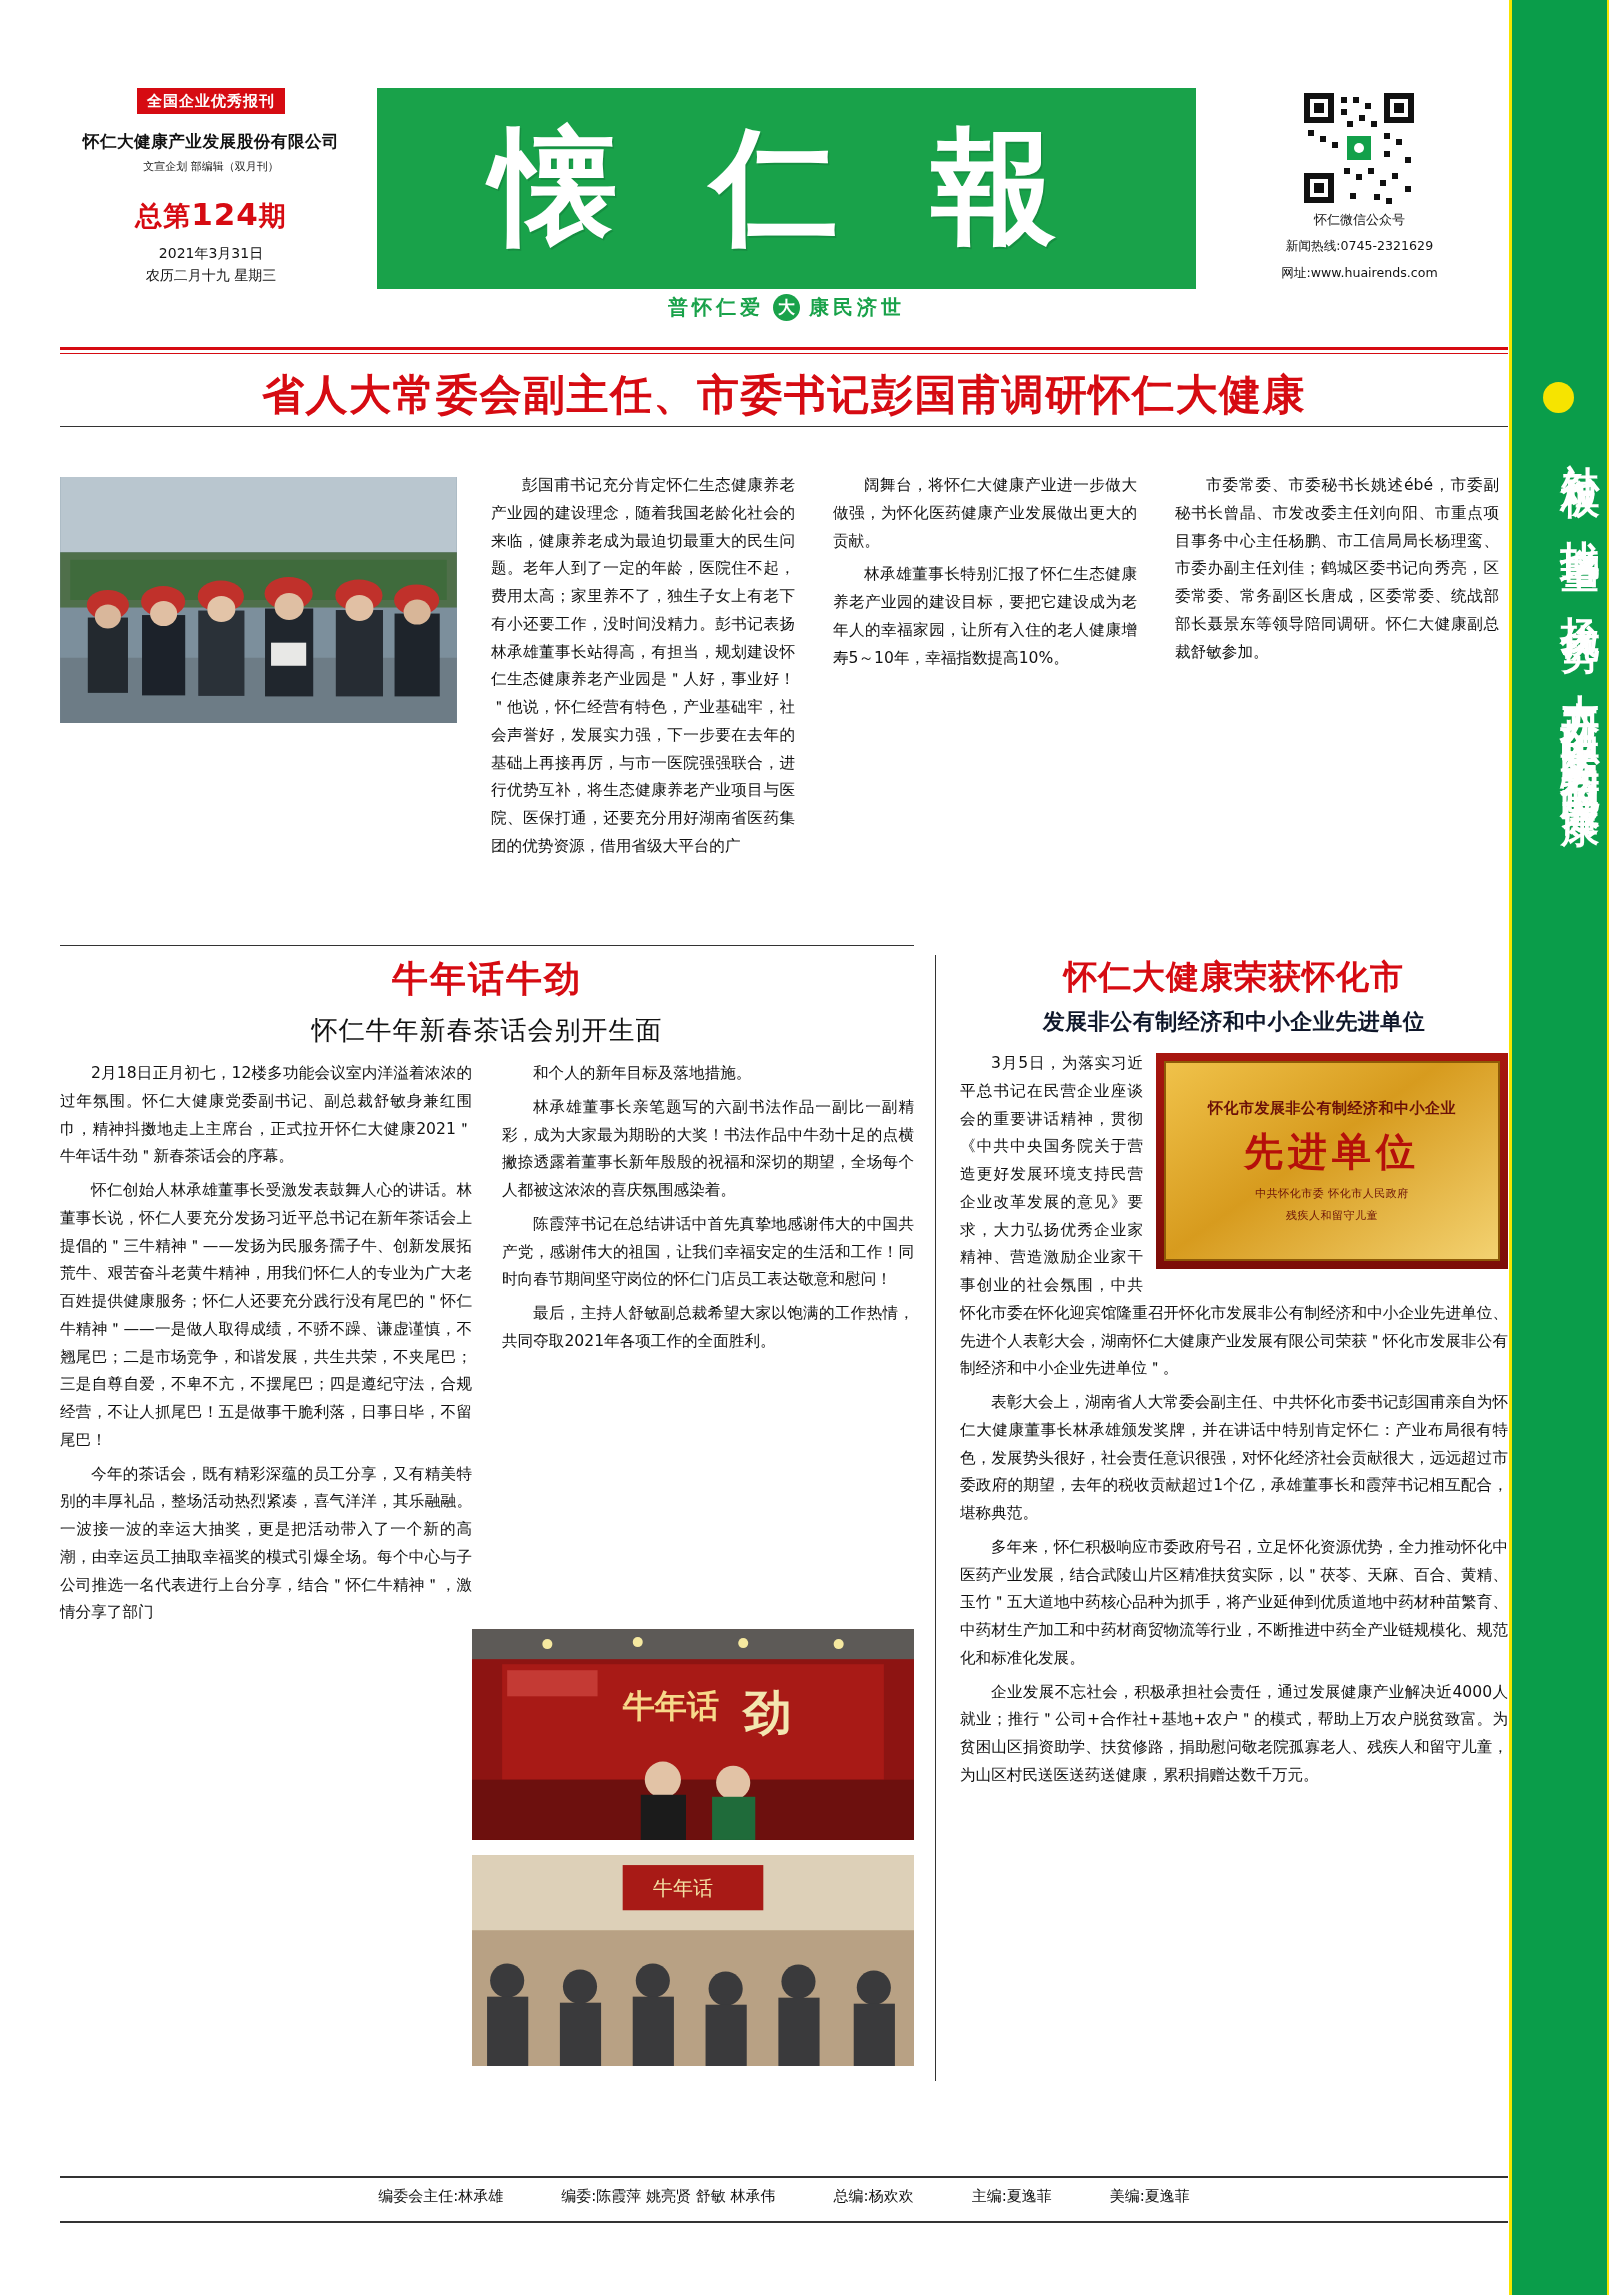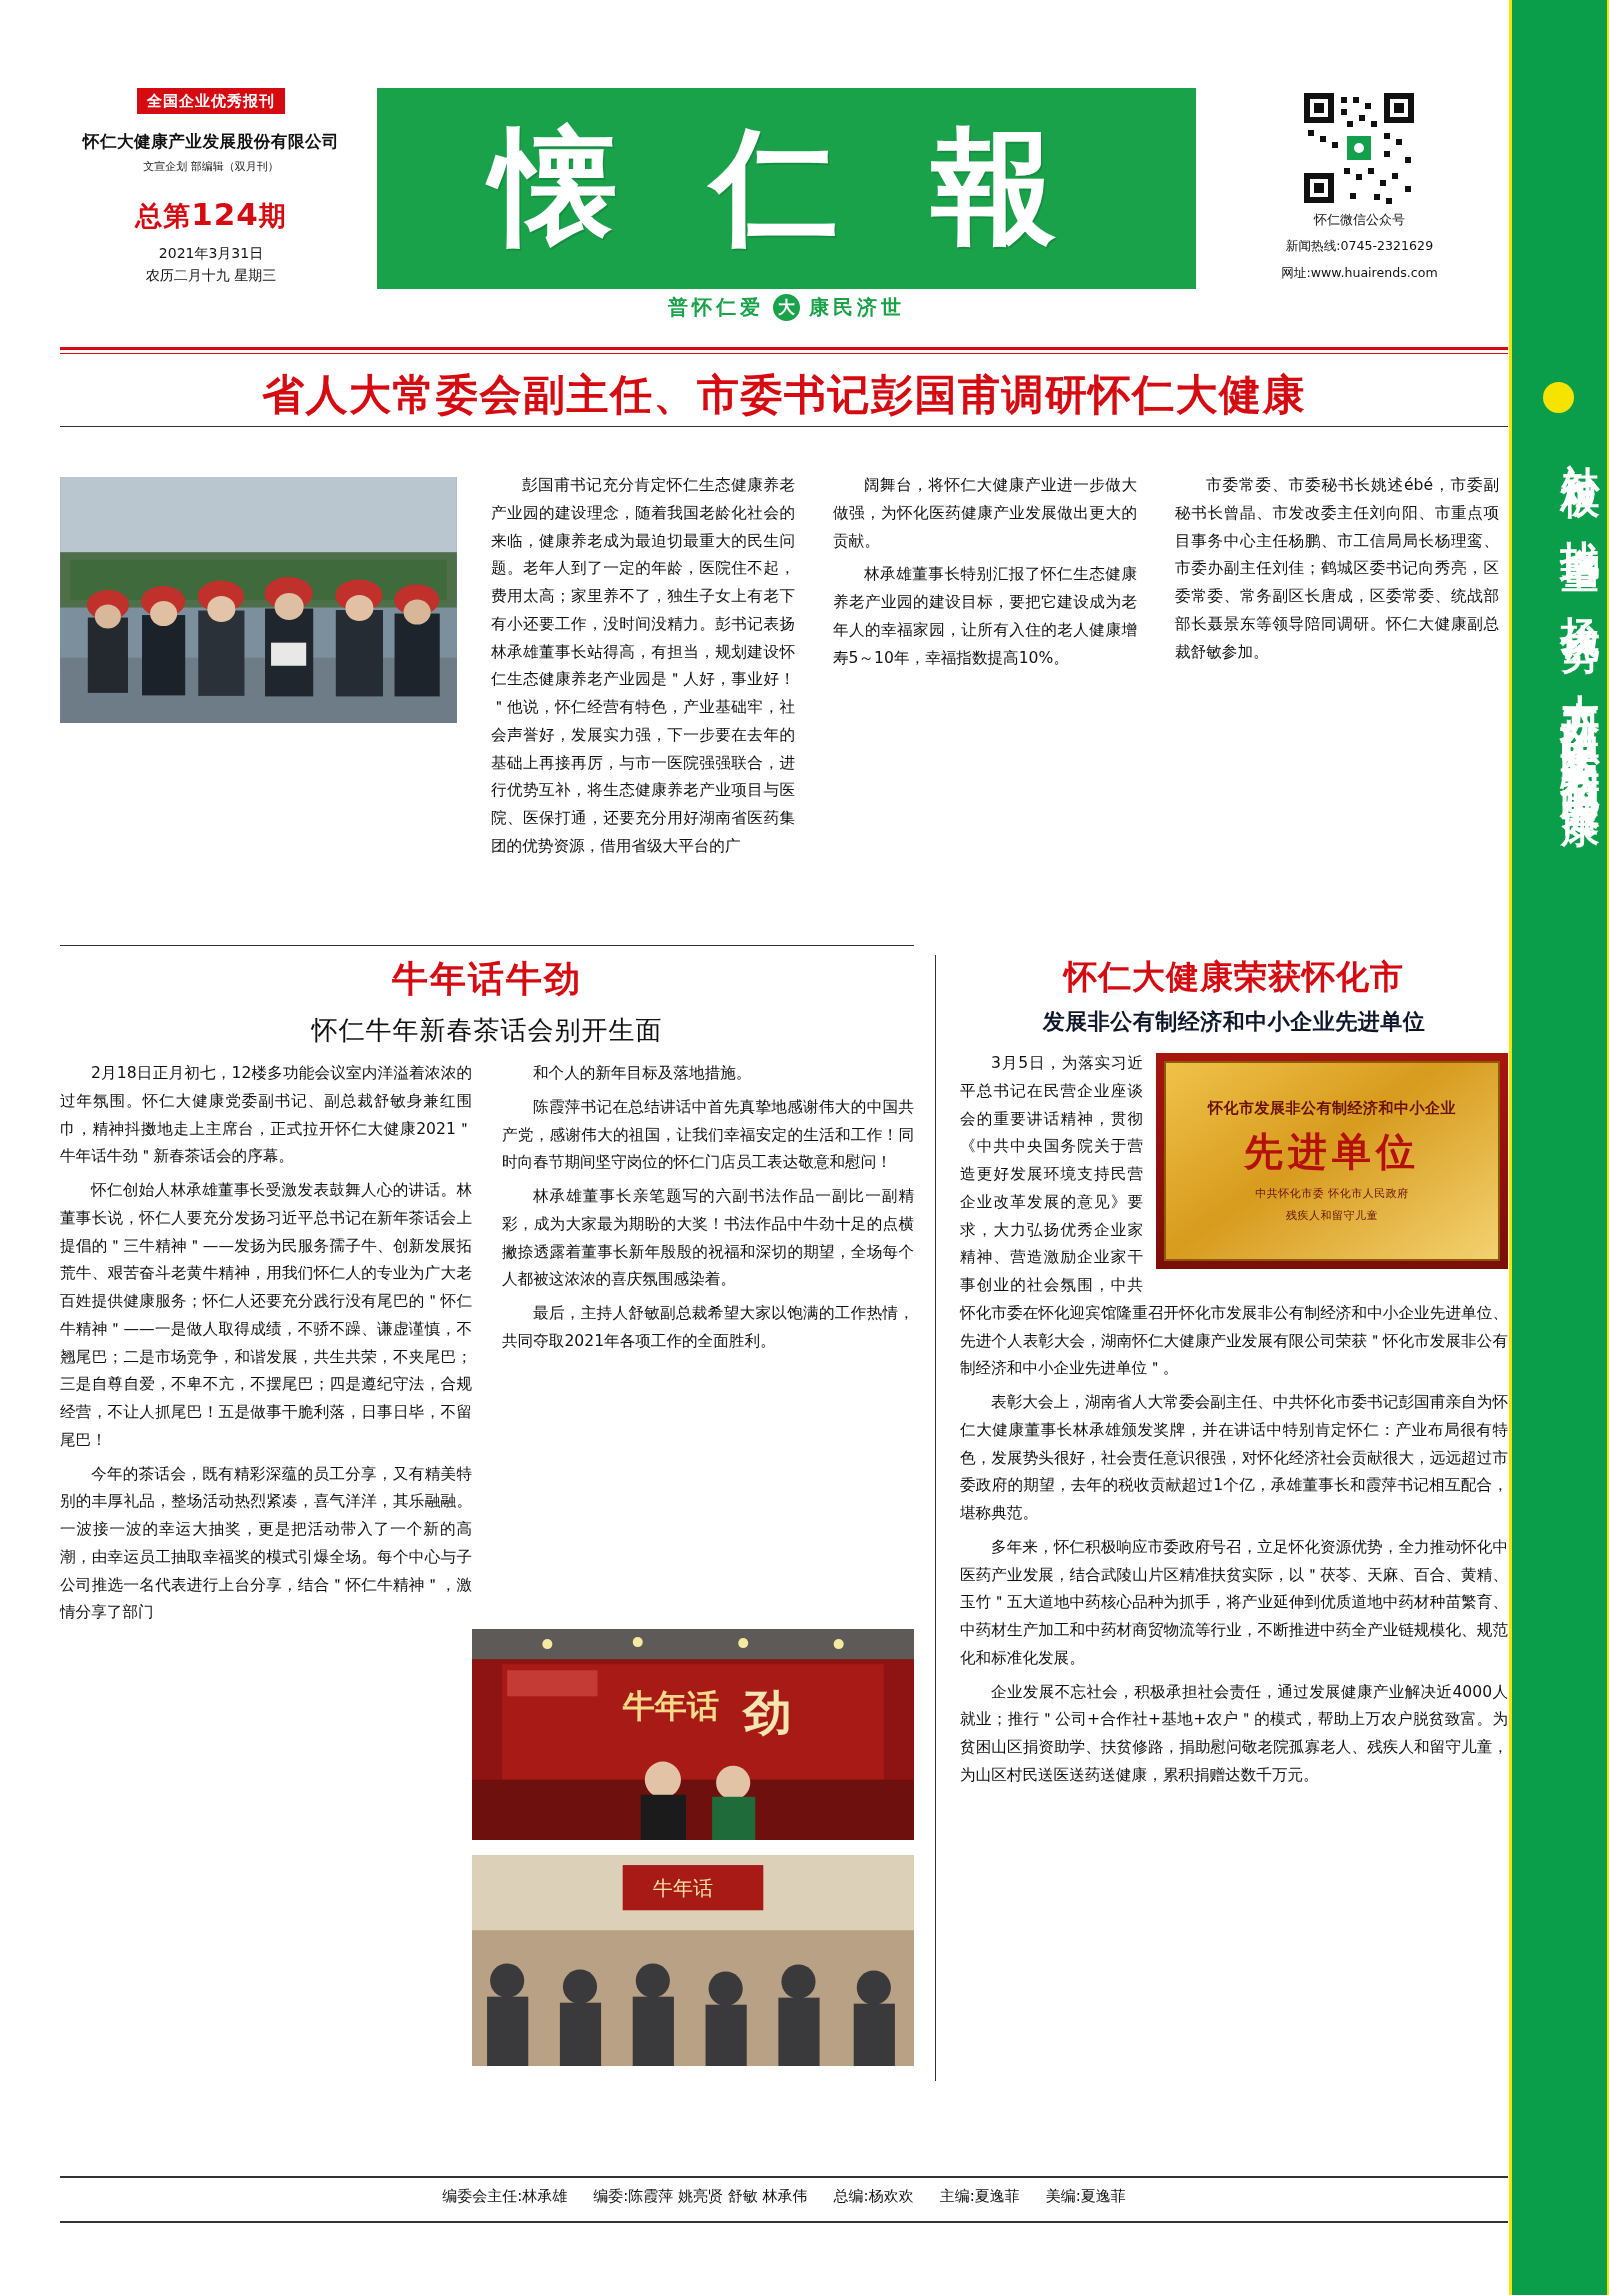--- a/index.html
+++ b/index.html
@@ -154,21 +154,21 @@
   .award-inner .t2{font-size:39px;font-weight:bold;color:#b5100a;letter-spacing:5px;}
   .award-inner .t3{font-size:11px;letter-spacing:0.5px;}
   .award-inner .t4{font-size:11px;letter-spacing:0.5px;}
   .story-right p{margin:0 0 6px;font-size:15.6px;line-height:1.78;text-align:justify;text-indent:31px;}
 
   
   .foot-rule{position:absolute;left:60px;top:2176px;width:1448px;height:1.5px;background:#333;}
   .foot-rule2{position:absolute;left:60px;top:2221px;width:1448px;height:1.5px;background:#333;}
   .footer{
     position:absolute;left:60px;top:2187px;width:1448px;
-    display:flex;align-items:center;justify-content:center;gap:26px;
+    display:flex;align-items:center;justify-content:center;gap:58px;
     font-size:15px;color:#111;
   }
 </style>
 </head>
 <body>
 
 <div class="page">
 
   <div class="masthead">
 
@@ -304,22 +304,22 @@
     <div class="h2-red">牛年话牛劲</div>
     <div class="h2-sub">怀仁牛年新春茶话会别开生面</div>
     <div class="twocol">
       <div class="c">
         <p>2月18日正月初七，12楼多功能会议室内洋溢着浓浓的过年氛围。怀仁大健康党委副书记、副总裁舒敏身兼红围巾，精神抖擞地走上主席台，正式拉开怀仁大健康2021＂牛年话牛劲＂新春茶话会的序幕。</p>
         <p>怀仁创始人林承雄董事长受激发表鼓舞人心的讲话。林董事长说，怀仁人要充分发扬习近平总书记在新年茶话会上提倡的＂三牛精神＂——发扬为民服务孺子牛、创新发展拓荒牛、艰苦奋斗老黄牛精神，用我们怀仁人的专业为广大老百姓提供健康服务；怀仁人还要充分践行没有尾巴的＂怀仁牛精神＂——一是做人取得成绩，不骄不躁、谦虚谨慎，不翘尾巴；二是市场竞争，和谐发展，共生共荣，不夹尾巴；三是自尊自爱，不卑不亢，不摆尾巴；四是遵纪守法，合规经营，不让人抓尾巴！五是做事干脆利落，日事日毕，不留尾巴！</p>
         <p>今年的茶话会，既有精彩深蕴的员工分享，又有精美特别的丰厚礼品，整场活动热烈紧凑，喜气洋洋，其乐融融。一波接一波的幸运大抽奖，更是把活动带入了一个新的高潮，由幸运员工抽取幸福奖的模式引爆全场。每个中心与子公司推选一名代表进行上台分享，结合＂怀仁牛精神＂，激情分享了部门</p>
       </div>
       <div class="c">
         <p>和个人的新年目标及落地措施。</p>
+        <p>林承雄董事长亲笔题写的六副书法作品一副比一副精彩，成为大家最为期盼的大奖！书法作品中牛劲十足的点横撇捺透露着董事长新年殷殷的祝福和深切的期望，全场每个人都被这浓浓的喜庆氛围感染着。</p>
         <p>陈霞萍书记在总结讲话中首先真挚地感谢伟大的中国共产党，感谢伟大的祖国，让我们幸福安定的生活和工作！同时向春节期间坚守岗位的怀仁门店员工表达敬意和慰问！</p>
-        <p>林承雄董事长亲笔题写的六副书法作品一副比一副精彩，成为大家最为期盼的大奖！书法作品中牛劲十足的点横撇捺透露着董事长新年殷殷的祝福和深切的期望，全场每个人都被这浓浓的喜庆氛围感染着。</p>
         <p>最后，主持人舒敏副总裁希望大家以饱满的工作热情，共同夺取2021年各项工作的全面胜利。</p>
       </div>
     </div>
 
     <div class="photo2">
       <svg width="442" height="211" viewBox="0 0 880 420">
         <rect width="880" height="420" fill="#8d1412"></rect>
         <rect x="0" y="0" width="880" height="60" fill="#5d5a57"></rect>
         <circle cx="150" cy="30" r="10" fill="#f6e9a0"></circle>
         <circle cx="330" cy="26" r="10" fill="#f6e9a0"></circle>

